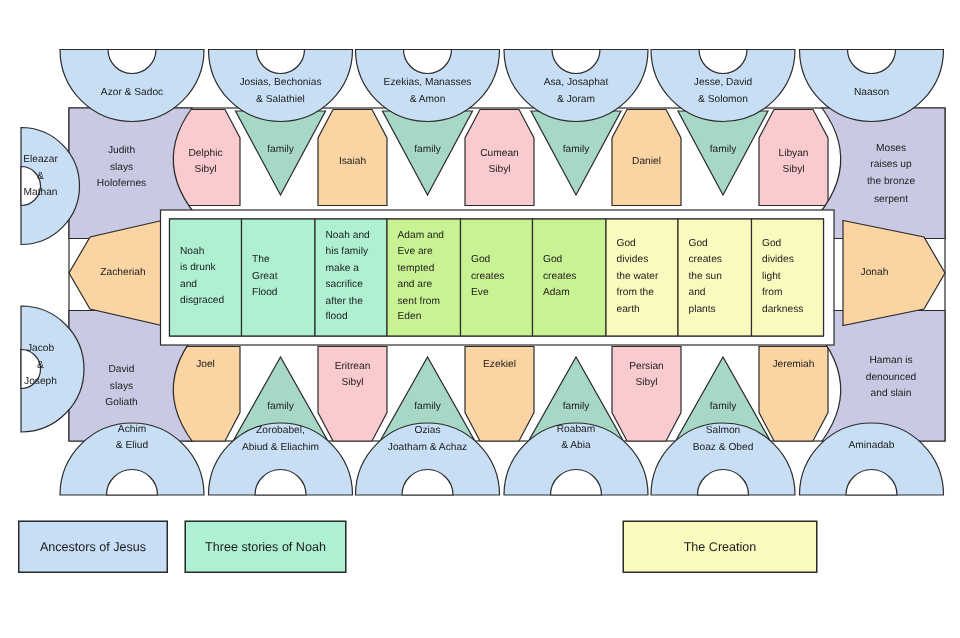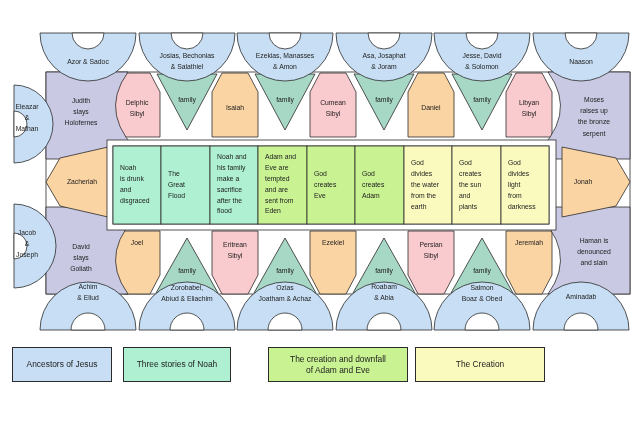--- a/index.html
+++ b/index.html
@@ -215,20 +215,16 @@
   <div class="lbl" style="left:285px;top:271px">family</div>
   <div class="lbl" style="left:384px;top:271px">family</div>
   <div class="lbl" style="left:482px;top:271px">family</div>
 
   <div class="legend-box" style="left: 12px; width: 100px; background-color: rgb(199, 222, 244);">
     <span class="legend-label">Ancestors of Jesus</span>
   </div>
   <div class="legend-box" style="left: 123px; width: 108px; background-color: rgb(174, 240, 209);">
     <span class="legend-label">Three stories of Noah</span>
   </div>
-  <div class="legend-box" style="left: 268px; width: 140px; background-color: rgb(201, 242, 147);">
-    <span class="legend-label">The creation and downfall
-of Adam and Eve</span>
-  </div>
   <div class="legend-box" style="left: 415px; width: 130px; background-color: rgb(250, 250, 191);">
     <span class="legend-label">The Creation</span>
   </div>
 </div>
 
 </body></html>

